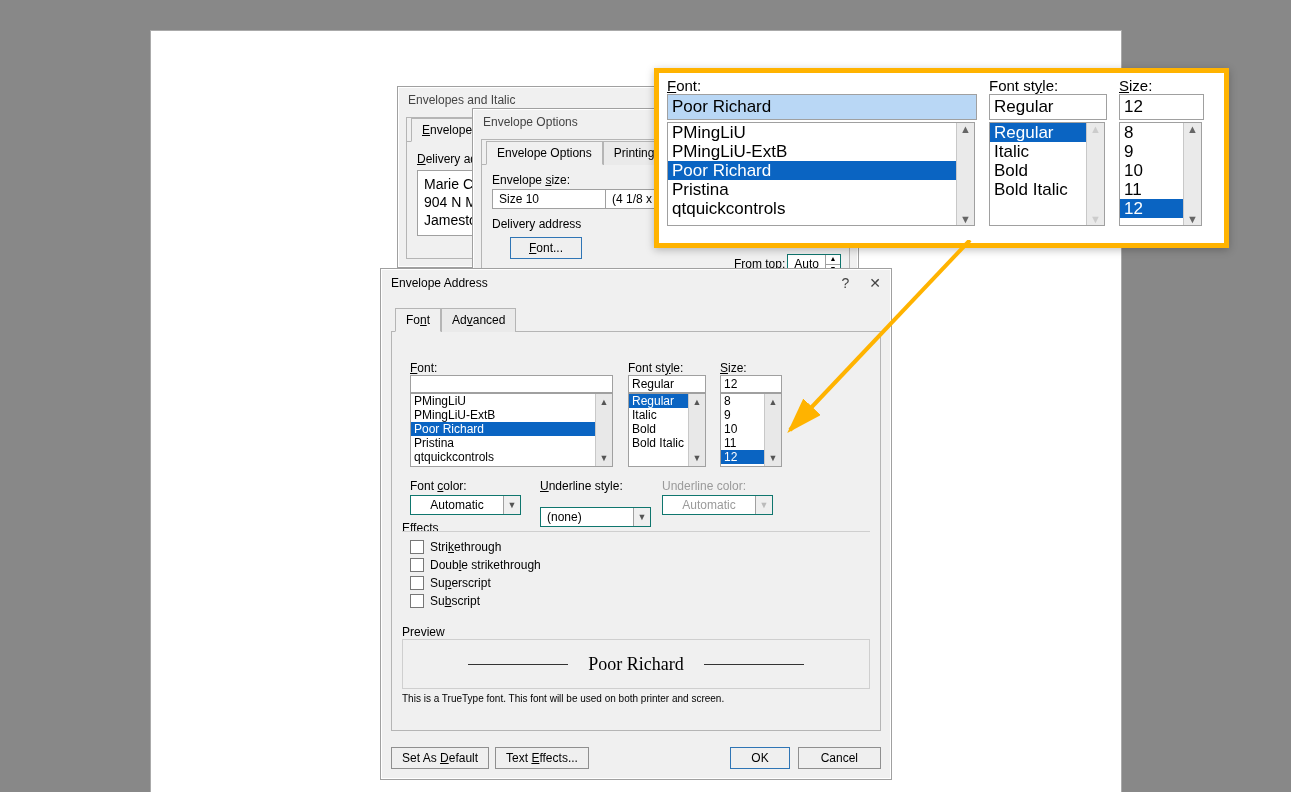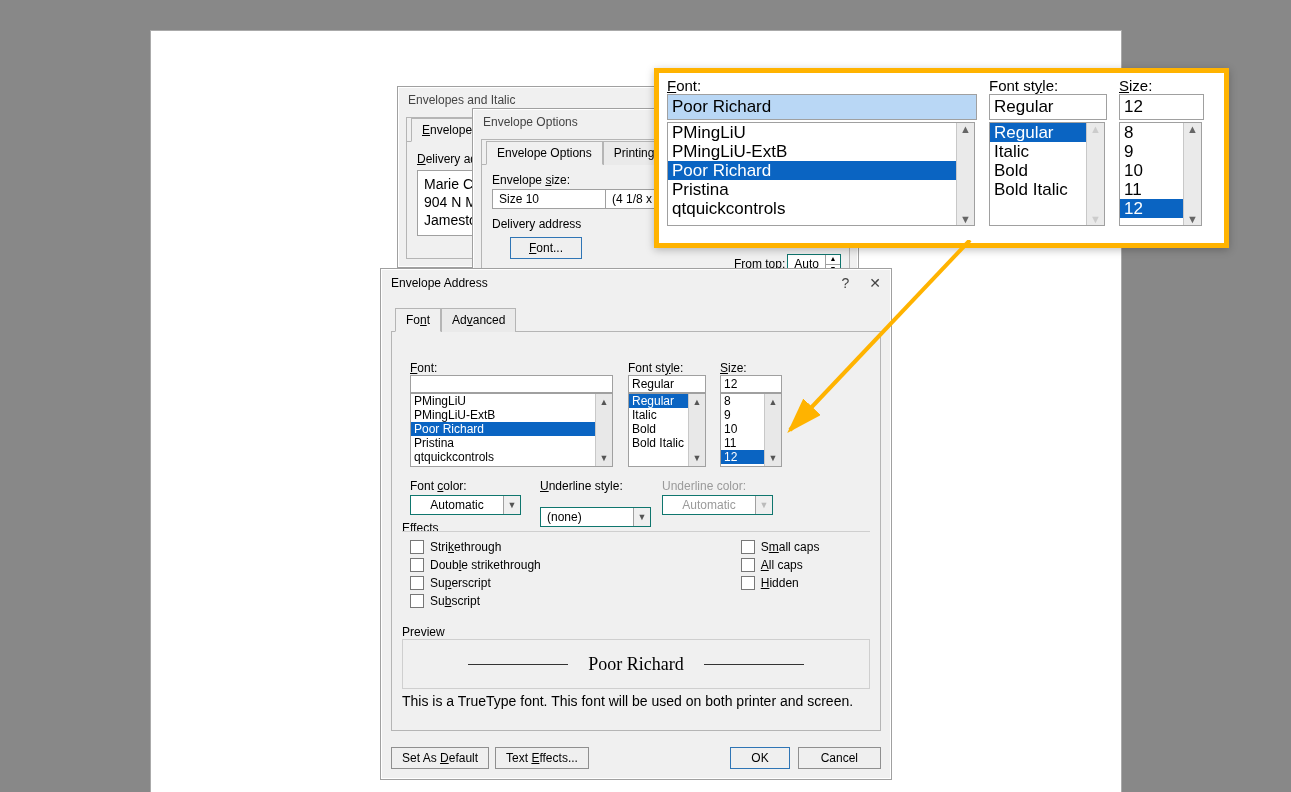--- a/index.html
+++ b/index.html
@@ -199,44 +199,30 @@
             </label>
           <label class="chk">
               <span class="box"></span>
               <span>Su<span class="u">p</span>erscript</span>
             </label>
           <label class="chk">
               <span class="box"></span>
               <span>Su<span class="u">b</span>script</span>
             </label>
         </div>
-        <div style="display:flex;flex-direction:column;gap:4px">
-          <label class="chk">
-              <span class="box"></span>
-              <span>S<span class="u">m</span>all caps</span>
-            </label>
-          <label class="chk">
-              <span class="box"></span>
-              <span><span class="u">A</span>ll caps</span>
-            </label>
-          <label class="chk">
-              <span class="box"></span>
-              <span><span class="u">H</span>idden</span>
-            </label>
-        </div>
       </div>
     </div>
 
     <div class="label" style="position:absolute;left:10px;top:294px">Preview</div>
     <div style="position:absolute;left:10px;top:308px;right:10px;height:48px;border:1px solid #cfcfcf;display:flex;align-items:center;justify-content:center">
       <span style="width:100px;border-bottom:1px solid #333;margin-right:20px"></span>
       <span style="font-family:&quot;Palatino Linotype&quot;,&quot;Times New Roman&quot;,serif;font-size:18px">Poor Richard</span>
       <span style="width:100px;border-bottom:1px solid #333;margin-left:20px"></span>
     </div>
-    <div class="label" style="position:absolute;left:10px;top:362px;font-size:14px">This is a TrueType font. This font will be used on both printer and screen.</div>
+    <div class="label" style="position:absolute;left:10px;top:362px;font-size:10px">This is a TrueType font. This font will be used on both printer and screen.</div>
   </div>
 
   <div style="position:absolute;left:10px;bottom:10px;display:flex;gap:6px">
     <button class="btn">Set As <span class="u">D</span>efault</button>
     <button class="btn">Text <span class="u">E</span>ffects...</button>
   </div>
   <div style="position:absolute;right:10px;bottom:10px;display:flex;gap:8px">
     <button class="btn primary" style="padding:3px 20px">OK</button>
     <button class="btn" style="padding:3px 22px">Cancel</button>
   </div>

